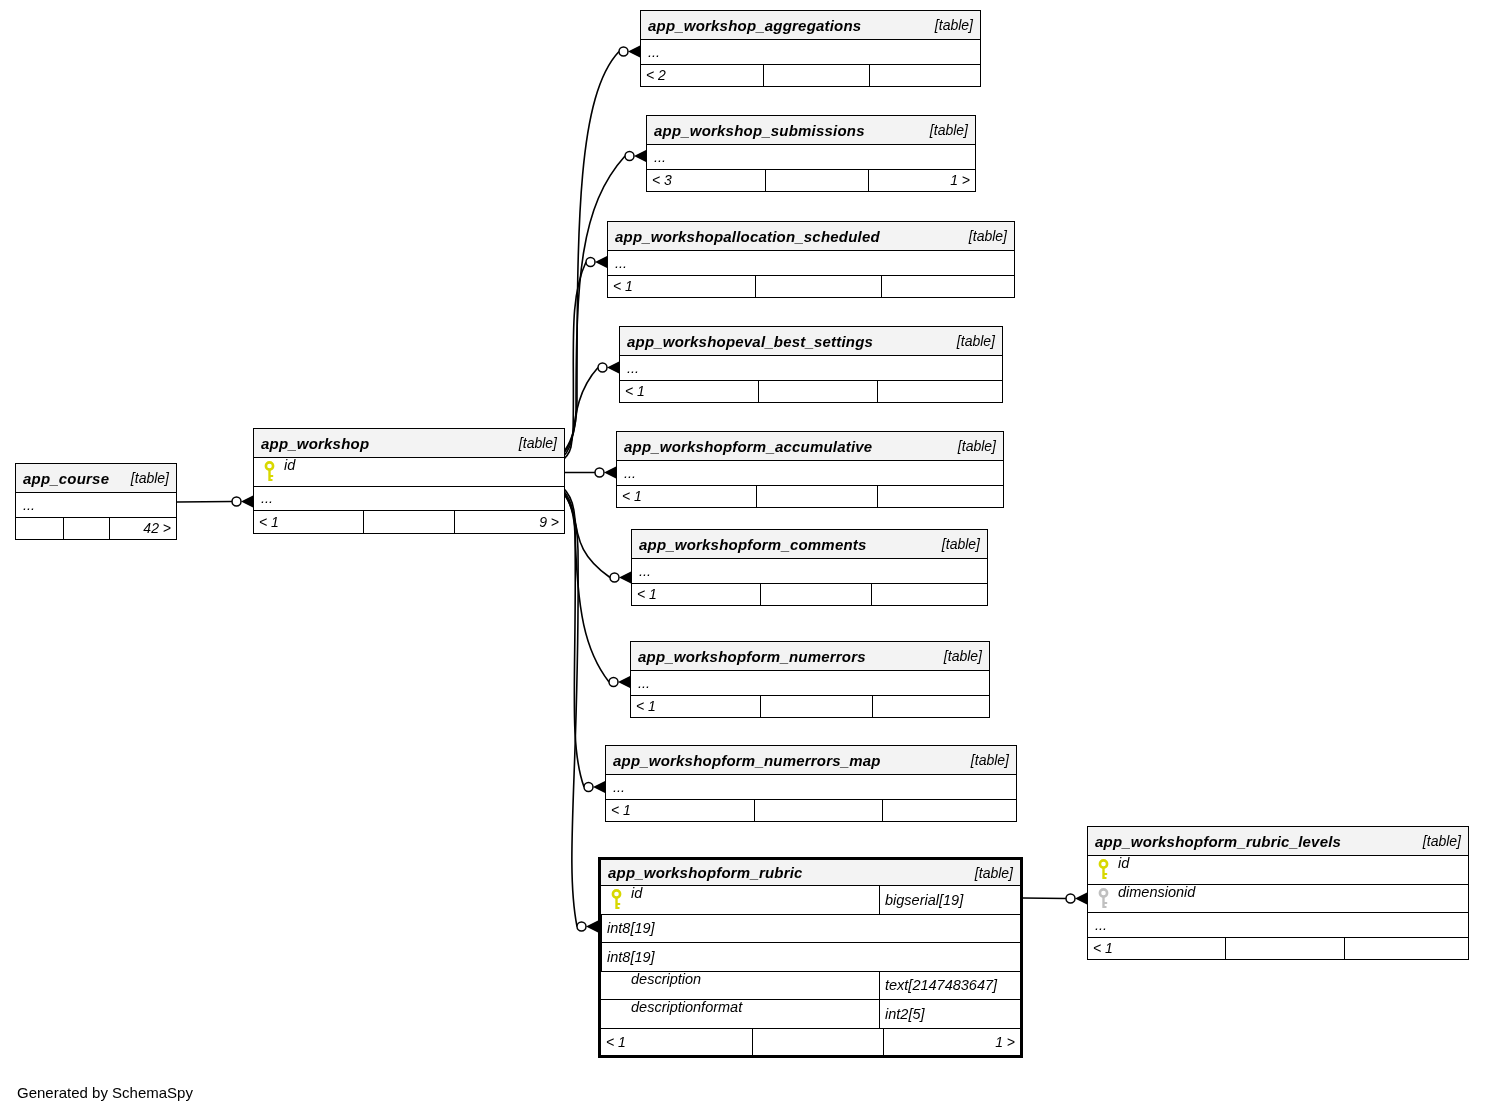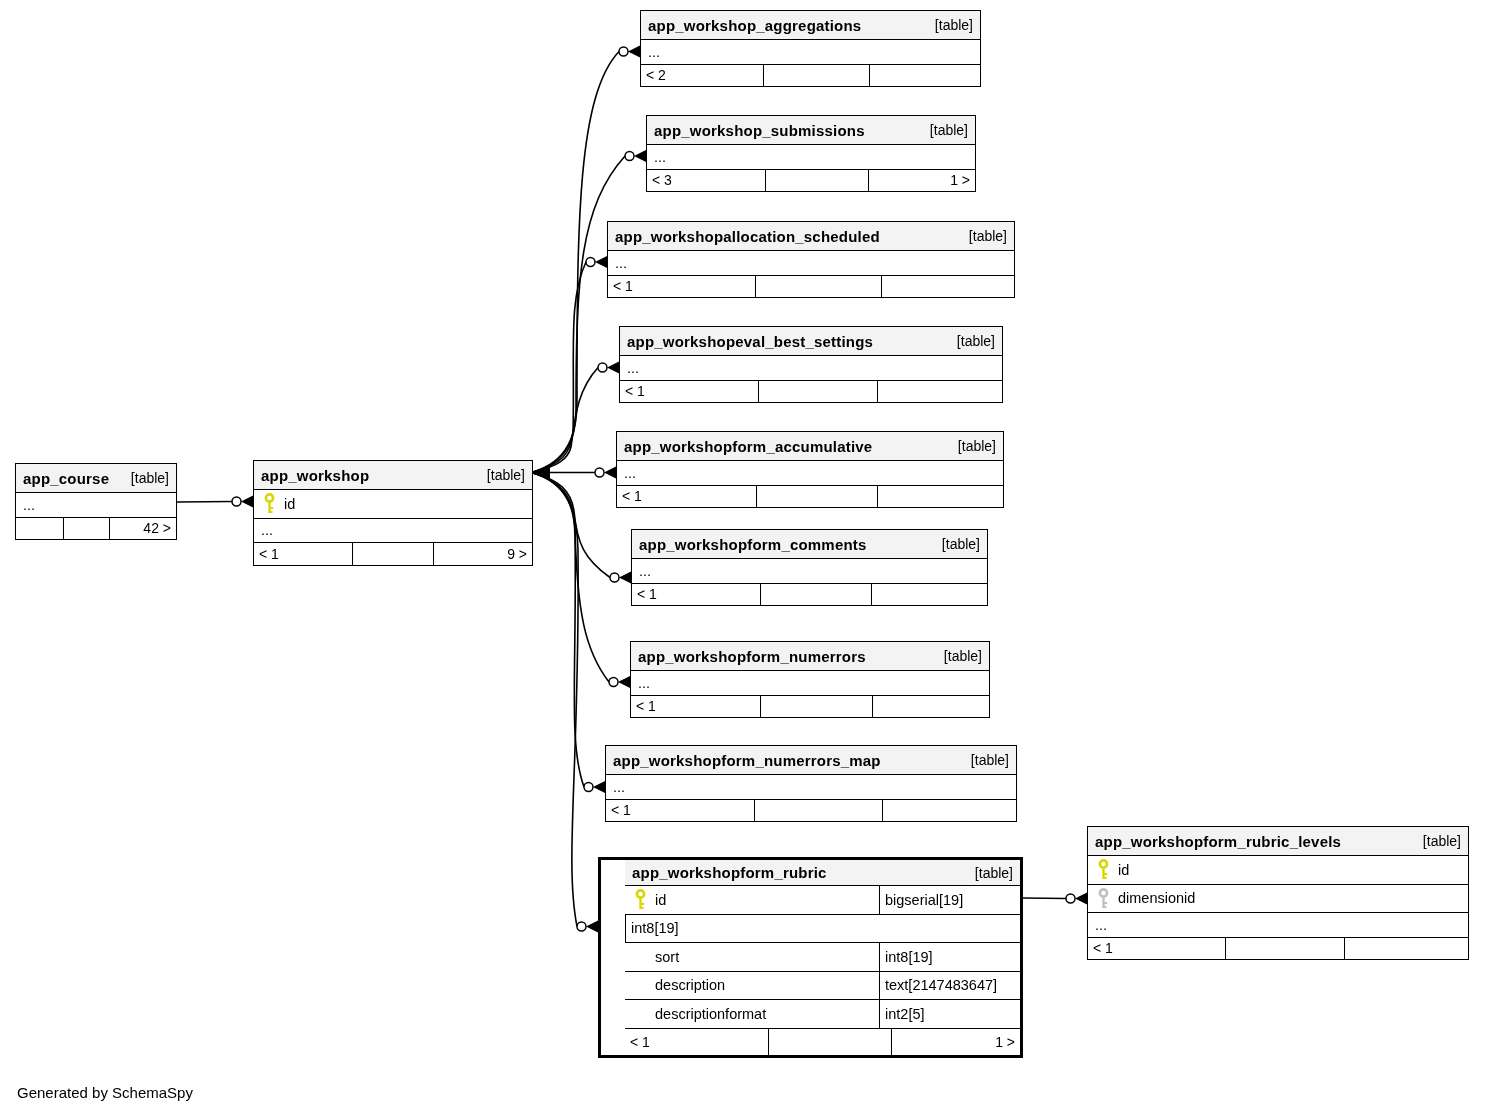--- a/index.html
+++ b/index.html
@@ -4,31 +4,31 @@
 <style>
   html,body{margin:0;padding:0;background:#fff;}
   .canvas{position:relative;width:1485px;height:1113px;background:#ffffff;
           font-family:"Liberation Sans", sans-serif;color:#000;overflow:hidden;}
   svg.edges{position:absolute;left:0;top:0;pointer-events:none;}
   .e{fill:none;stroke:#000;stroke-width:1.6;}
   .crow{fill:#000;stroke:none;}
   .dot{fill:#fff;stroke:#000;stroke-width:1.5;}
 
   .table{position:absolute;background:#fff;border:1.7px solid #000;box-sizing:border-box;
-         font-size:14.5px;line-height:1;}
+         font-size:14.5px;line-height:1;font-style:italic;}
   .table.emph{border-width:3px;}
   .thead{display:flex;justify-content:space-between;align-items:center;background:#f3f3f3;
          padding:0 7px;height:28px;}
   .emph .thead{height:25px;}
   .tname{font-weight:bold;font-size:15px;letter-spacing:.2px;cursor:pointer;}
   .ttag{font-size:14px;margin-left:14px;white-space:nowrap;}
   .trow{display:flex;align-items:stretch;border-top:1.5px solid #000;}
   .trow.col{height:27.5px;}
   .trow.dots{height:23.5px;align-items:center;padding-left:7px;}
-  .cleft{display:flex;align-items:center;flex:1;min-width:0;}
+  .cleft{display:flex;flex:1;min-width:0;}
   .kicon{width:12px;margin-left:10px;display:flex;align-items:center;}
   .kicon.spacer{visibility:hidden;}
   .cname{margin-left:8px;white-space:nowrap;}
   .ctype{width:141px;border-left:1.5px solid #000;display:flex;align-items:center;
          padding-left:5px;box-sizing:border-box;white-space:nowrap;}
   .tfoot{display:flex;border-top:1.5px solid #000;height:21.5px;font-size:14px;}
   .emph .tfoot{height:26px;}
   .fcell{display:flex;align-items:center;padding:0 5px;border-left:1.5px solid #000;
          box-sizing:border-box;white-space:nowrap;}
   .fcell:first-child{border-left:none;}
@@ -113,21 +113,21 @@
         </div>
         <div class="trow dots">
           <span>...</span>
         </div>
         <div class="tfoot">
           <span class="fcell f0" style="flex:1"></span>
           <span class="fcell f1" style="flex:0.95"></span>
           <span class="fcell f2" style="flex:1.5">42 &gt;</span>
         </div>
       </div>
-      <div class="table" style="left: 253px; top: 428px; width: 280px; margin-top: 32px;">
+      <div class="table" style="left: 253px; top: 428px; width: 312px;">
         <div class="thead">
           <span class="tname">app_workshop</span>
           <span class="ttag">[table]</span>
         </div>
         <div class="trow col">
           <span class="cleft">
             <span class="kicon">
               <svg width="11" height="21" viewBox="0 0 11 21">
                 <circle cx="5.5" cy="5" r="3.6" fill="none" stroke="#d8d800" stroke-width="2.6"></circle>
                 <line x1="5.5" y1="8.6" x2="5.5" y2="20" stroke="#d8d800" stroke-width="2.4"></line>
@@ -252,21 +252,21 @@
         </div>
         <div class="trow dots">
           <span>...</span>
         </div>
         <div class="tfoot">
           <span class="fcell f0" style="flex:1.18">&lt; 1</span>
           <span class="fcell f1" style="flex:1"></span>
           <span class="fcell f2" style="flex:1.05"></span>
         </div>
       </div>
-      <div class="table emph" style="left: 598px; top: 857px; width: 425px; padding-left: 24px;">
+      <div class="table emph" style="left: 598px; top: 857px; width: 425px;">
         <div class="thead">
           <span class="tname">app_workshopform_rubric</span>
           <span class="ttag">[table]</span>
         </div>
         <div class="trow col">
           <span class="cleft">
             <span class="kicon">
               <svg width="11" height="21" viewBox="0 0 11 21">
                 <circle cx="5.5" cy="5" r="3.6" fill="none" stroke="#d8d800" stroke-width="2.6"></circle>
                 <line x1="5.5" y1="8.6" x2="5.5" y2="20" stroke="#d8d800" stroke-width="2.4"></line>
@@ -275,95 +275,84 @@
               </svg>
             </span>
             <span class="cname">id</span>
           </span>
           <span class="ctype">bigserial[19]</span>
         </div>
         <div class="trow col">
           <span class="ctype">int8[19]</span>
         </div>
         <div class="trow col">
+          <span class="ctype">int8[19]</span>
+        </div>
+        <div class="trow col">
           <span class="cleft">
             <span class="kicon spacer">
               <svg width="11" height="21" viewBox="0 0 11 21">
                 <circle cx="5.5" cy="5" r="3.6" fill="none" stroke="#c0c0c0" stroke-width="2.6"></circle>
                 <line x1="5.5" y1="8.6" x2="5.5" y2="20" stroke="#c0c0c0" stroke-width="2.4"></line>
                 <line x1="5.5" y1="15" x2="9.2" y2="15" stroke="#c0c0c0" stroke-width="2"></line>
                 <line x1="5.5" y1="19" x2="8.5" y2="19" stroke="#c0c0c0" stroke-width="2"></line>
               </svg>
             </span>
-            <span class="cname">sort</span>
-          </span>
-          <span class="ctype">int8[19]</span>
+            <span class="cname">description</span>
+          </span>
+          <span class="ctype">text[2147483647]</span>
         </div>
         <div class="trow col">
           <span class="cleft">
             <span class="kicon spacer">
               <svg width="11" height="21" viewBox="0 0 11 21">
                 <circle cx="5.5" cy="5" r="3.6" fill="none" stroke="#c0c0c0" stroke-width="2.6"></circle>
                 <line x1="5.5" y1="8.6" x2="5.5" y2="20" stroke="#c0c0c0" stroke-width="2.4"></line>
                 <line x1="5.5" y1="15" x2="9.2" y2="15" stroke="#c0c0c0" stroke-width="2"></line>
                 <line x1="5.5" y1="19" x2="8.5" y2="19" stroke="#c0c0c0" stroke-width="2"></line>
               </svg>
             </span>
-            <span class="cname">description</span>
-          </span>
-          <span class="ctype">text[2147483647]</span>
-        </div>
-        <div class="trow col">
-          <span class="cleft">
-            <span class="kicon spacer">
+            <span class="cname">descriptionformat</span>
+          </span>
+          <span class="ctype">int2[5]</span>
+        </div>
+        <div class="tfoot">
+          <span class="fcell f0" style="flex:1.18">&lt; 1</span>
+          <span class="fcell f1" style="flex:1"></span>
+          <span class="fcell f2" style="flex:1.05">1 &gt;</span>
+        </div>
+      </div>
+      <div class="table" style="left: 1087px; top: 826px; width: 382px;">
+        <div class="thead">
+          <span class="tname">app_workshopform_rubric_levels</span>
+          <span class="ttag">[table]</span>
+        </div>
+        <div class="trow col">
+          <span class="cleft">
+            <span class="kicon">
+              <svg width="11" height="21" viewBox="0 0 11 21">
+                <circle cx="5.5" cy="5" r="3.6" fill="none" stroke="#d8d800" stroke-width="2.6"></circle>
+                <line x1="5.5" y1="8.6" x2="5.5" y2="20" stroke="#d8d800" stroke-width="2.4"></line>
+                <line x1="5.5" y1="15" x2="9.2" y2="15" stroke="#d8d800" stroke-width="2"></line>
+                <line x1="5.5" y1="19" x2="8.5" y2="19" stroke="#d8d800" stroke-width="2"></line>
+              </svg>
+            </span>
+            <span class="cname">id</span>
+          </span>
+        </div>
+        <div class="trow col">
+          <span class="cleft">
+            <span class="kicon">
               <svg width="11" height="21" viewBox="0 0 11 21">
                 <circle cx="5.5" cy="5" r="3.6" fill="none" stroke="#c0c0c0" stroke-width="2.6"></circle>
                 <line x1="5.5" y1="8.6" x2="5.5" y2="20" stroke="#c0c0c0" stroke-width="2.4"></line>
                 <line x1="5.5" y1="15" x2="9.2" y2="15" stroke="#c0c0c0" stroke-width="2"></line>
                 <line x1="5.5" y1="19" x2="8.5" y2="19" stroke="#c0c0c0" stroke-width="2"></line>
               </svg>
             </span>
-            <span class="cname">descriptionformat</span>
-          </span>
-          <span class="ctype">int2[5]</span>
-        </div>
-        <div class="tfoot">
-          <span class="fcell f0" style="flex:1.18">&lt; 1</span>
-          <span class="fcell f1" style="flex:1"></span>
-          <span class="fcell f2" style="flex:1.05">1 &gt;</span>
-        </div>
-      </div>
-      <div class="table" style="left: 1087px; top: 826px; width: 382px;">
-        <div class="thead">
-          <span class="tname">app_workshopform_rubric_levels</span>
-          <span class="ttag">[table]</span>
-        </div>
-        <div class="trow col">
-          <span class="cleft">
-            <span class="kicon">
-              <svg width="11" height="21" viewBox="0 0 11 21">
-                <circle cx="5.5" cy="5" r="3.6" fill="none" stroke="#d8d800" stroke-width="2.6"></circle>
-                <line x1="5.5" y1="8.6" x2="5.5" y2="20" stroke="#d8d800" stroke-width="2.4"></line>
-                <line x1="5.5" y1="15" x2="9.2" y2="15" stroke="#d8d800" stroke-width="2"></line>
-                <line x1="5.5" y1="19" x2="8.5" y2="19" stroke="#d8d800" stroke-width="2"></line>
-              </svg>
-            </span>
-            <span class="cname">id</span>
-          </span>
-        </div>
-        <div class="trow col">
-          <span class="cleft">
-            <span class="kicon">
-              <svg width="11" height="21" viewBox="0 0 11 21">
-                <circle cx="5.5" cy="5" r="3.6" fill="none" stroke="#c0c0c0" stroke-width="2.6"></circle>
-                <line x1="5.5" y1="8.6" x2="5.5" y2="20" stroke="#c0c0c0" stroke-width="2.4"></line>
-                <line x1="5.5" y1="15" x2="9.2" y2="15" stroke="#c0c0c0" stroke-width="2"></line>
-                <line x1="5.5" y1="19" x2="8.5" y2="19" stroke="#c0c0c0" stroke-width="2"></line>
-              </svg>
-            </span>
             <span class="cname">dimensionid</span>
           </span>
         </div>
         <div class="trow dots">
           <span>...</span>
         </div>
         <div class="tfoot">
           <span class="fcell f0" style="flex:1.18">&lt; 1</span>
           <span class="fcell f1" style="flex:1"></span>
           <span class="fcell f2" style="flex:1.05"></span>

